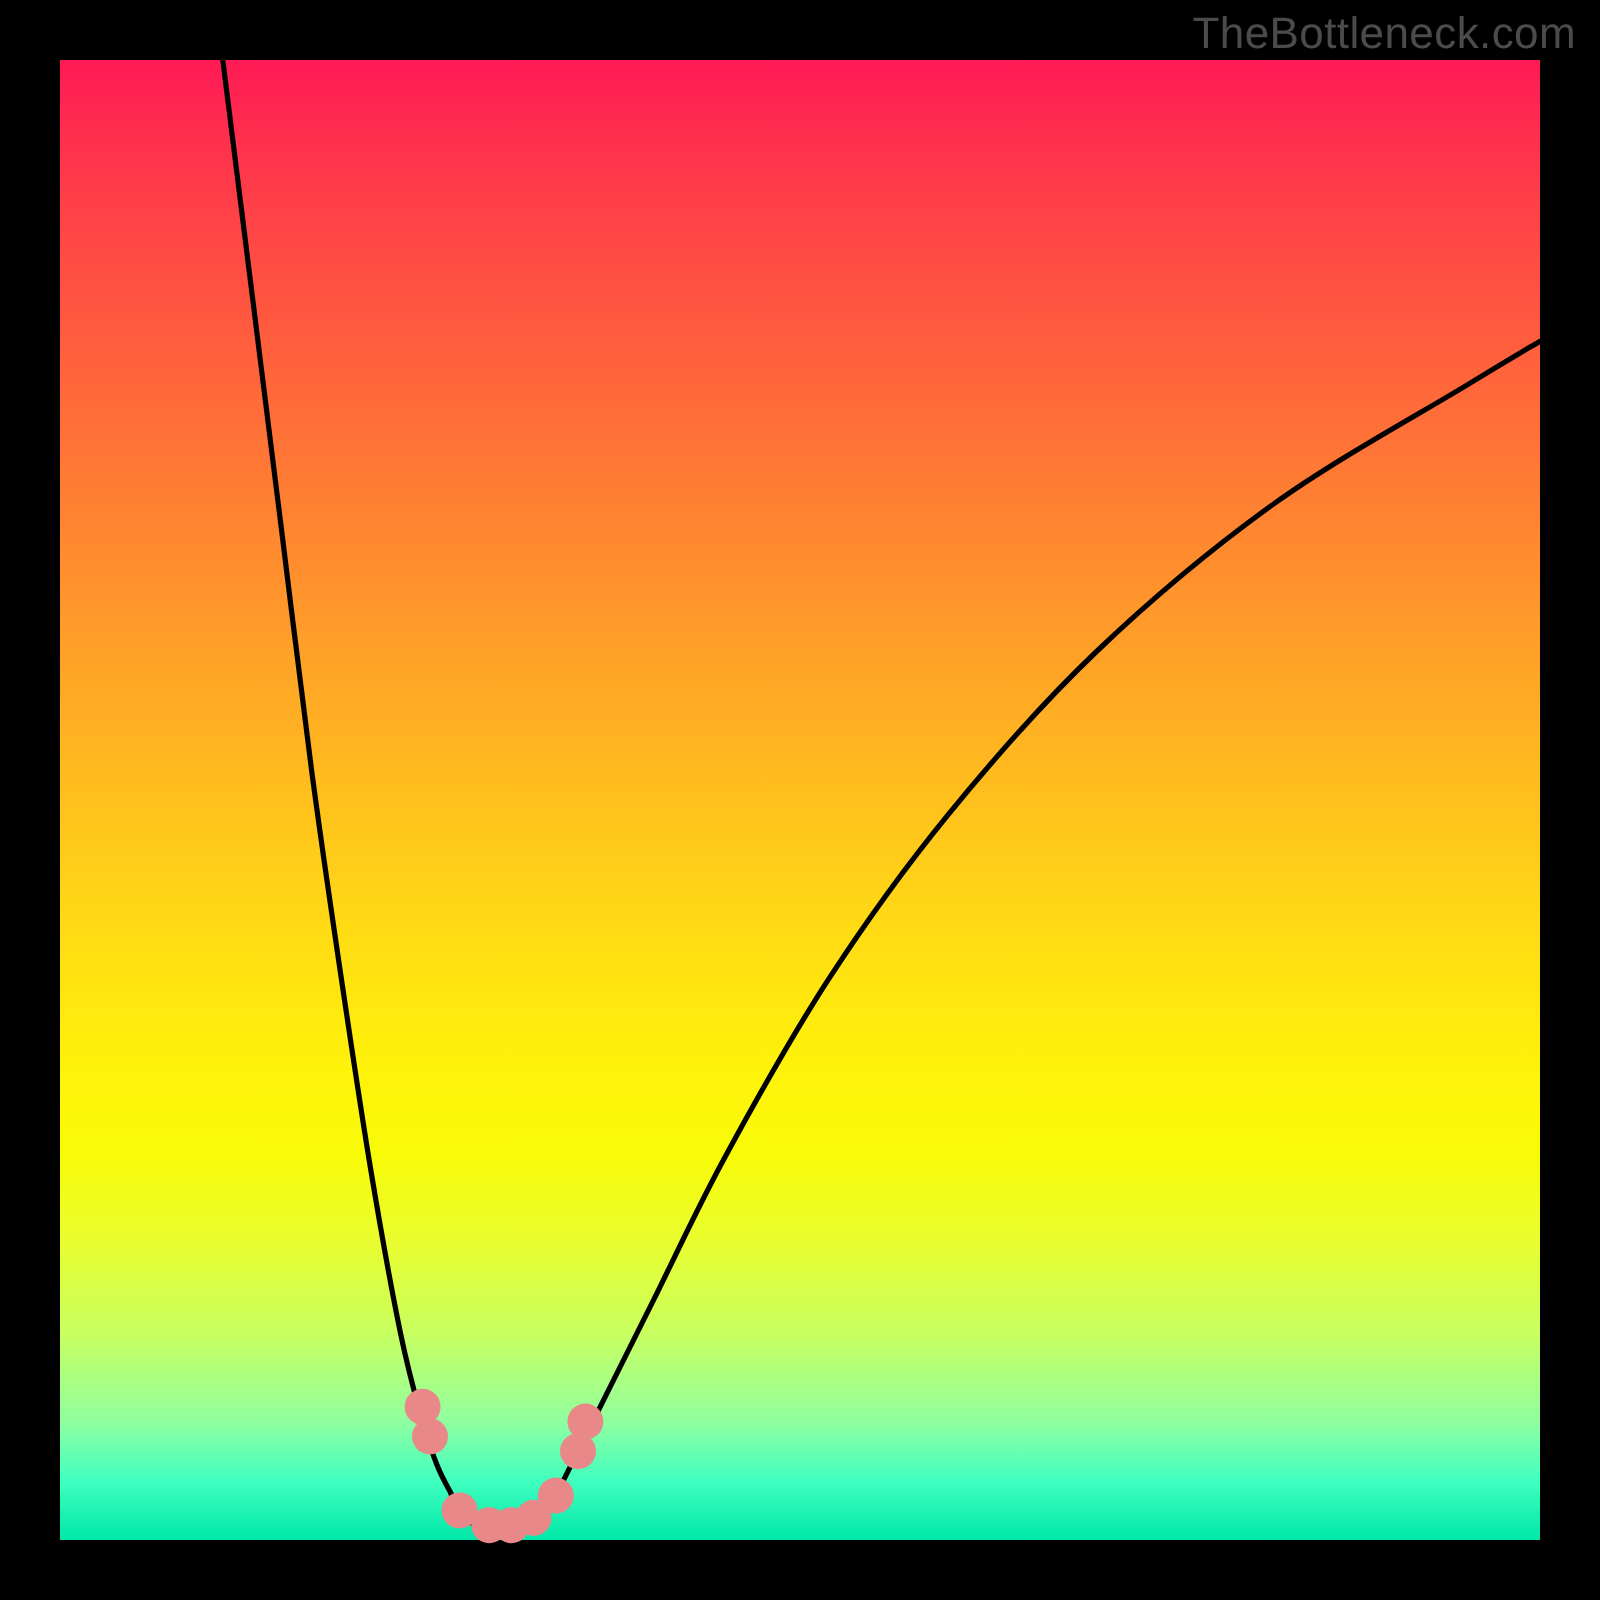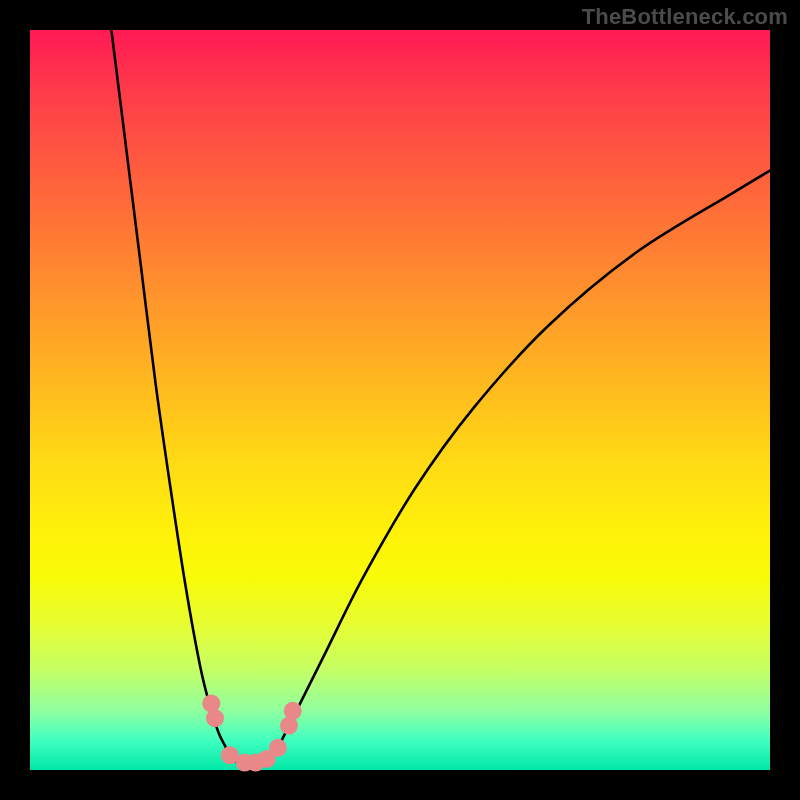--- a/index.html
+++ b/index.html
@@ -42,21 +42,21 @@
       #40ffc0 96%,
       #00e8a8 100%
     );
   }
   .watermark {
     position: absolute;
     top: 4px;
     right: 12px;
     color: #4b4b4b;
     font-size: 22px;
-    font-weight: 700;
+    font-weight: 400;
     letter-spacing: 0.2px;
     z-index: 5;
   }
   svg.curves {
     position: absolute;
     left: 0;
     top: 0;
     width: 740px;
     height: 740px;
     overflow: visible;

